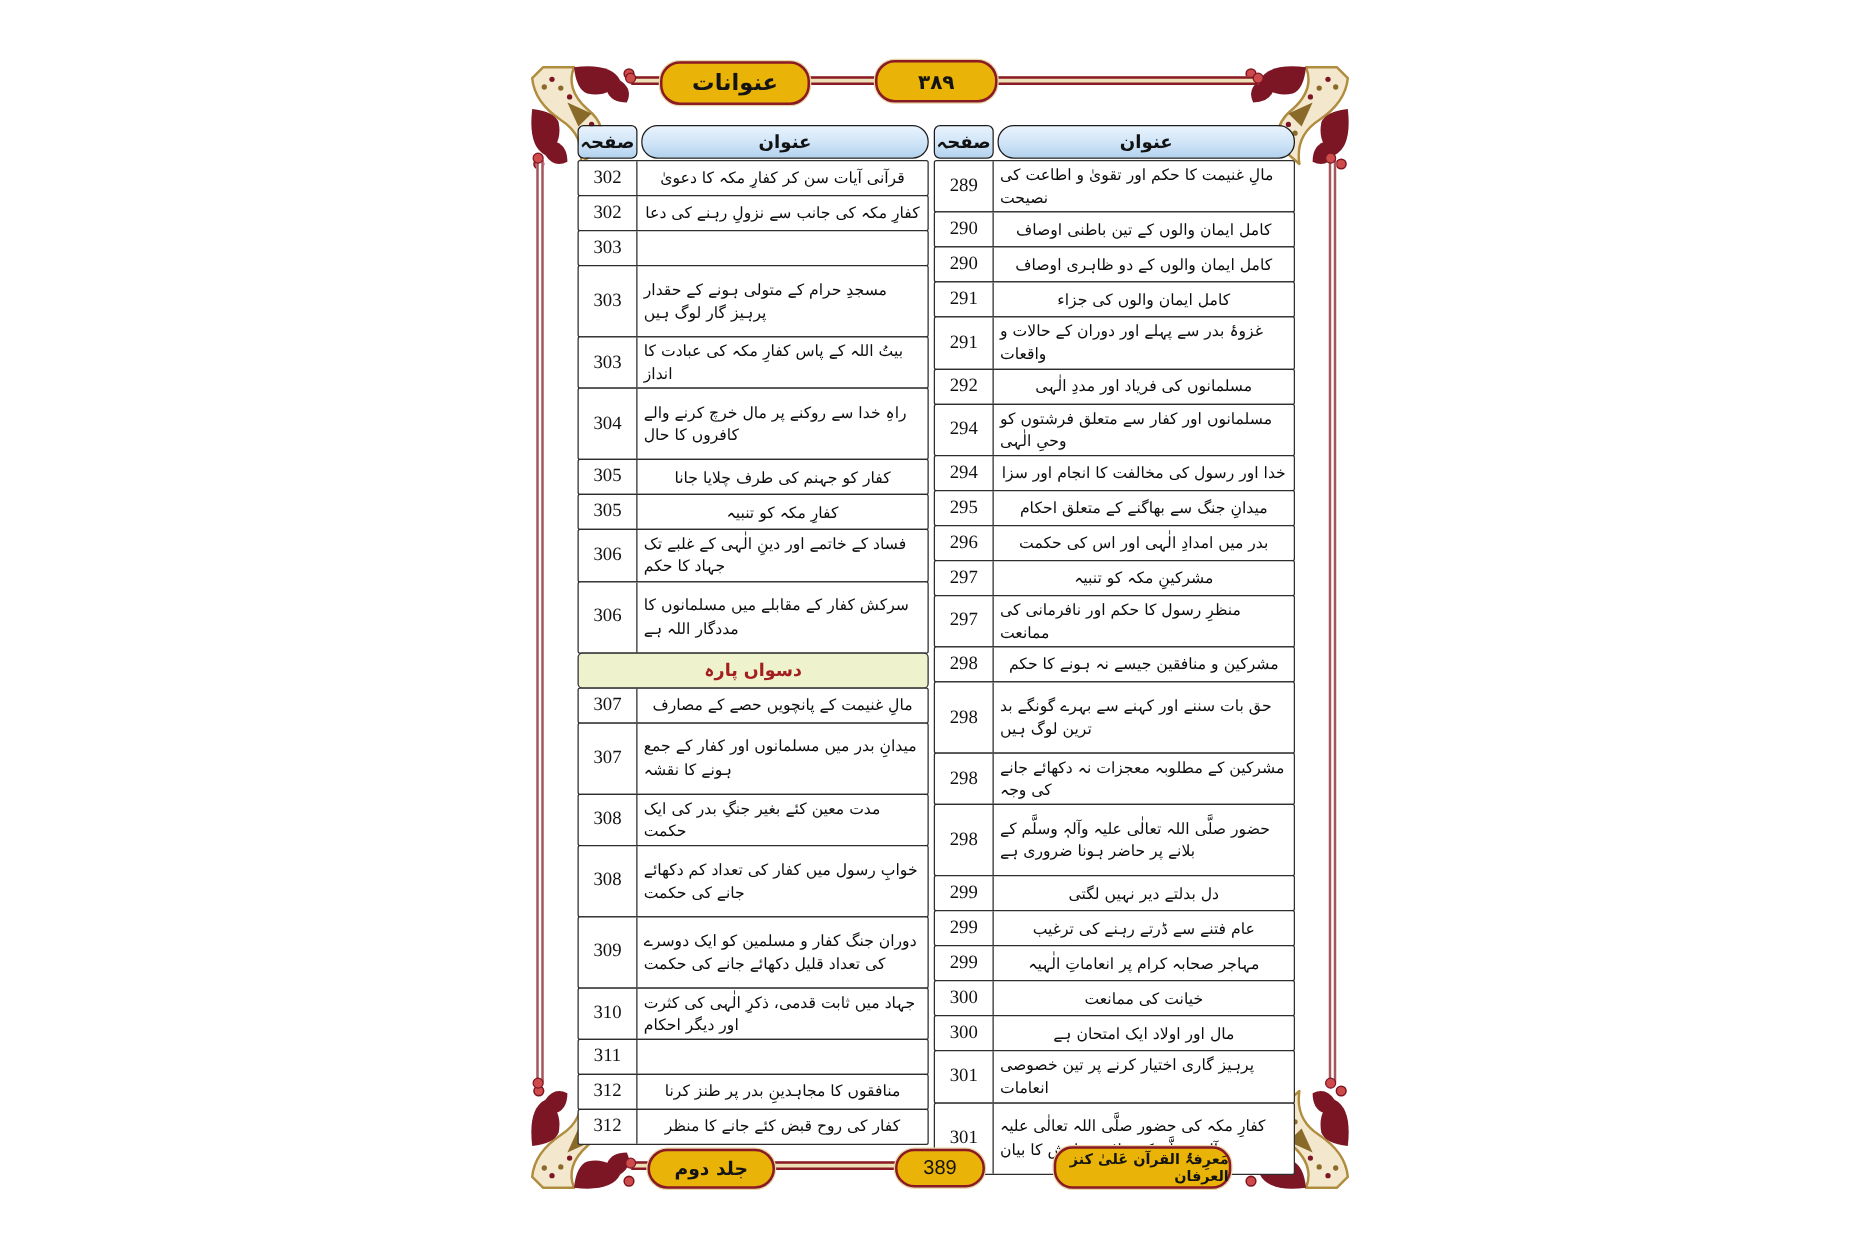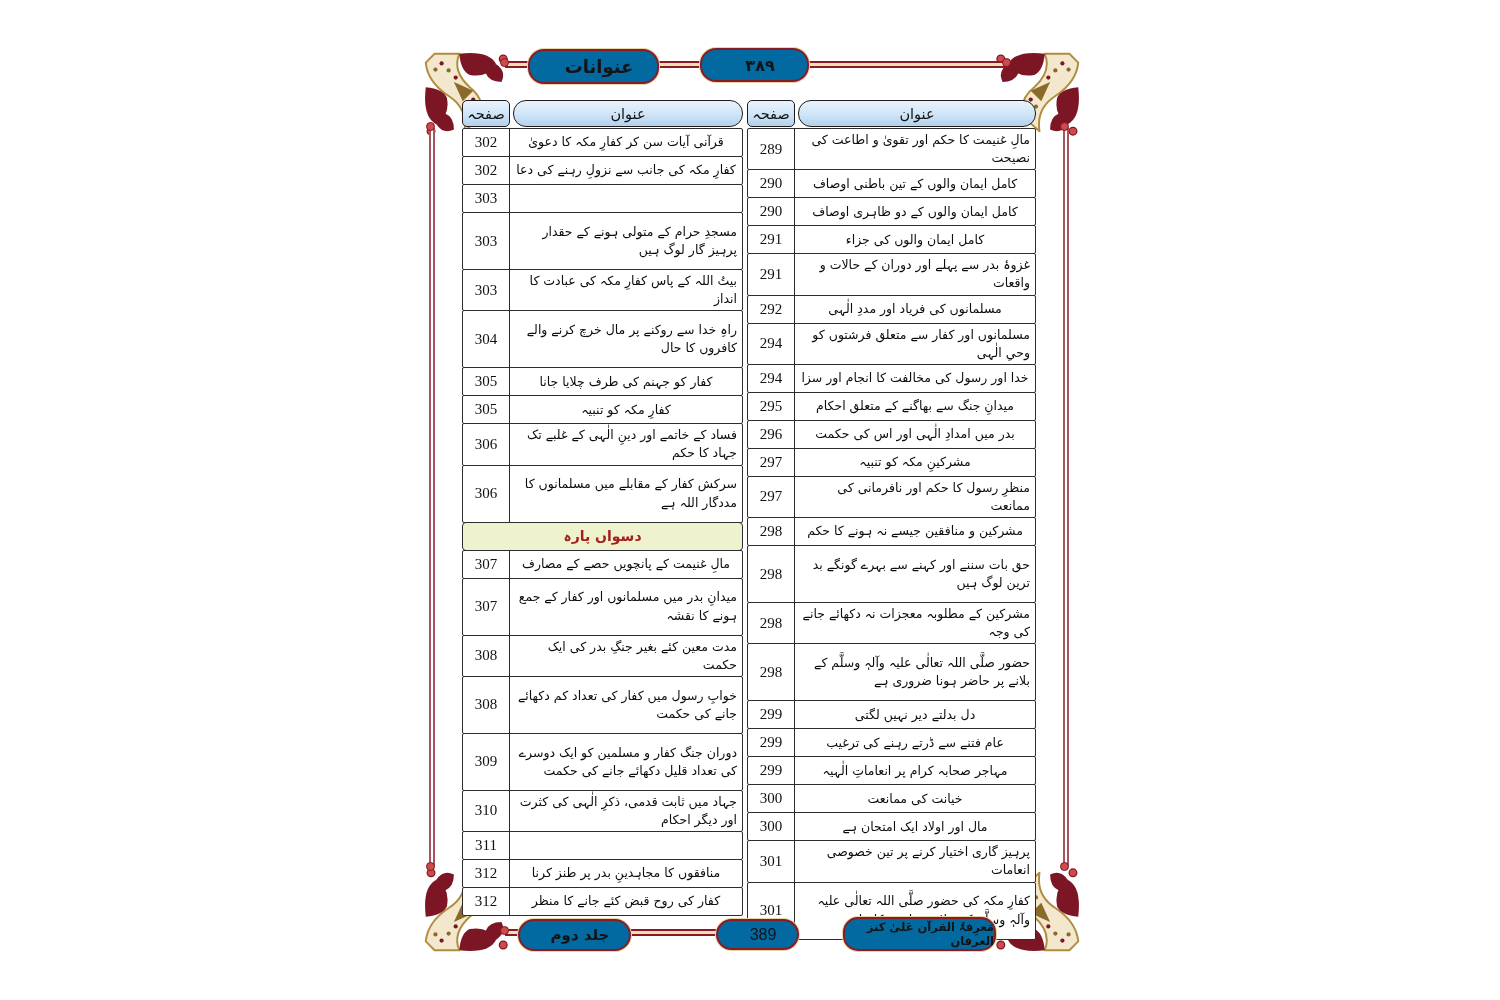--- a/index.html
+++ b/index.html
@@ -19,49 +19,49 @@
   .rule-h.top{left:505px;width:502px;top:61px;}
   .rule-h.bottom{left:505px;width:502px;top:929px;}
   .rule-v{position:absolute;width:2px;background:#fff;
           border-left:2px solid #a5575c;border-right:2px solid #a5575c;}
   .rule-v.left{left:429px;top:128px;height:738px;}
   .rule-v.right{left:1063px;top:128px;height:738px;}
   .dot{position:absolute;width:9px;height:9px;border-radius:50%;
        background:#cf4b4b;border:1.5px solid #7d1624;box-sizing:border-box;}
 
   
-  .pill{position:absolute;background:#0369a1;border:2.5px solid #8a1a24;border-radius:16px;
+  .pill{position:absolute;background:#eab308;border:2.5px solid #8a1a24;border-radius:16px;
         display:flex;align-items:center;justify-content:center;color:#141414;
-        box-shadow:0 0 0 1px #e6d6a8;padding-left:11px;}
+        box-shadow:0 0 0 1px #e6d6a8;}
   .pill.urdu{direction:rtl;font-weight:bold;}
   .pill.title-pill{left:528px;top:49px;width:116px;height:31px;font-size:18px;}
   .pill.pgnum-top{left:700px;top:48px;width:94px;height:30px;font-size:16px;font-weight:bold;}
   .pill.volume{left:518px;top:919px;width:98px;height:28px;font-size:15px;}
   .pill.pgnum-bottom{left:716px;top:919px;width:68px;height:27px;font-size:16px;
         font-family:"Liberation Sans",sans-serif;}
   .pill.book{left:843px;top:917px;width:138px;height:30px;font-size:11.5px;border-radius:15px;}
 
   
   .toc{position:absolute;top:100px;}
   .toc.left-col{left:462px;width:281px;}
   .toc.right-col{left:747px;width:289px;}
   .toc-header{display:flex;gap:3px;margin-bottom:2px;}
   .hcell{background:linear-gradient(#e9f3fd 0%,#cfe4f7 55%,#b3d2ee 100%);
          border:1.6px solid #1c1c1c;border-radius:5px;height:27px;box-sizing:border-box;
          display:flex;align-items:center;justify-content:center;
-         font-weight:normal;font-size:14.5px;color:#111;direction:rtl;}
+         font-weight:bold;font-size:14.5px;color:#111;direction:rtl;}
   .hcell.page{width:48px;flex:none;}
   .hcell.title{flex:1;border-radius:13px;}
   .toc-body{display:flex;flex-direction:column;}
   .row{display:flex;border:1px solid #2d2d2d;margin-top:-1px;background:#fff;
        min-height:29px;box-sizing:border-box;border-radius:2px;}
   .row .cell{display:flex;align-items:center;justify-content:center;box-sizing:border-box;}
   .row .page-cell{width:47px;flex:none;border-left:none;border-right:1px solid #2d2d2d;
        font-family:"Liberation Serif",serif;font-size:15px;color:#111;}
-  .row .title-cell{flex:1;direction:rtl;text-align:right;padding:2px 5px;
+  .row .title-cell{flex:1;direction:rtl;text-align:left;padding:2px 5px;
        font-size:12.5px;line-height:1.45;color:#0d0d0d;}
   .row.h2{min-height:58px;}
   .row.divider-row{background:#eef2cd;justify-content:center;align-items:center;
        color:#a31e1e;font-weight:bold;font-size:14px;direction:rtl;border-radius:4px;}
 </style>
 </head>
 <body>
 
 <svg width="0" height="0" style="position:absolute">
   <symbol id="orn-corner" viewBox="0 0 100 100">

